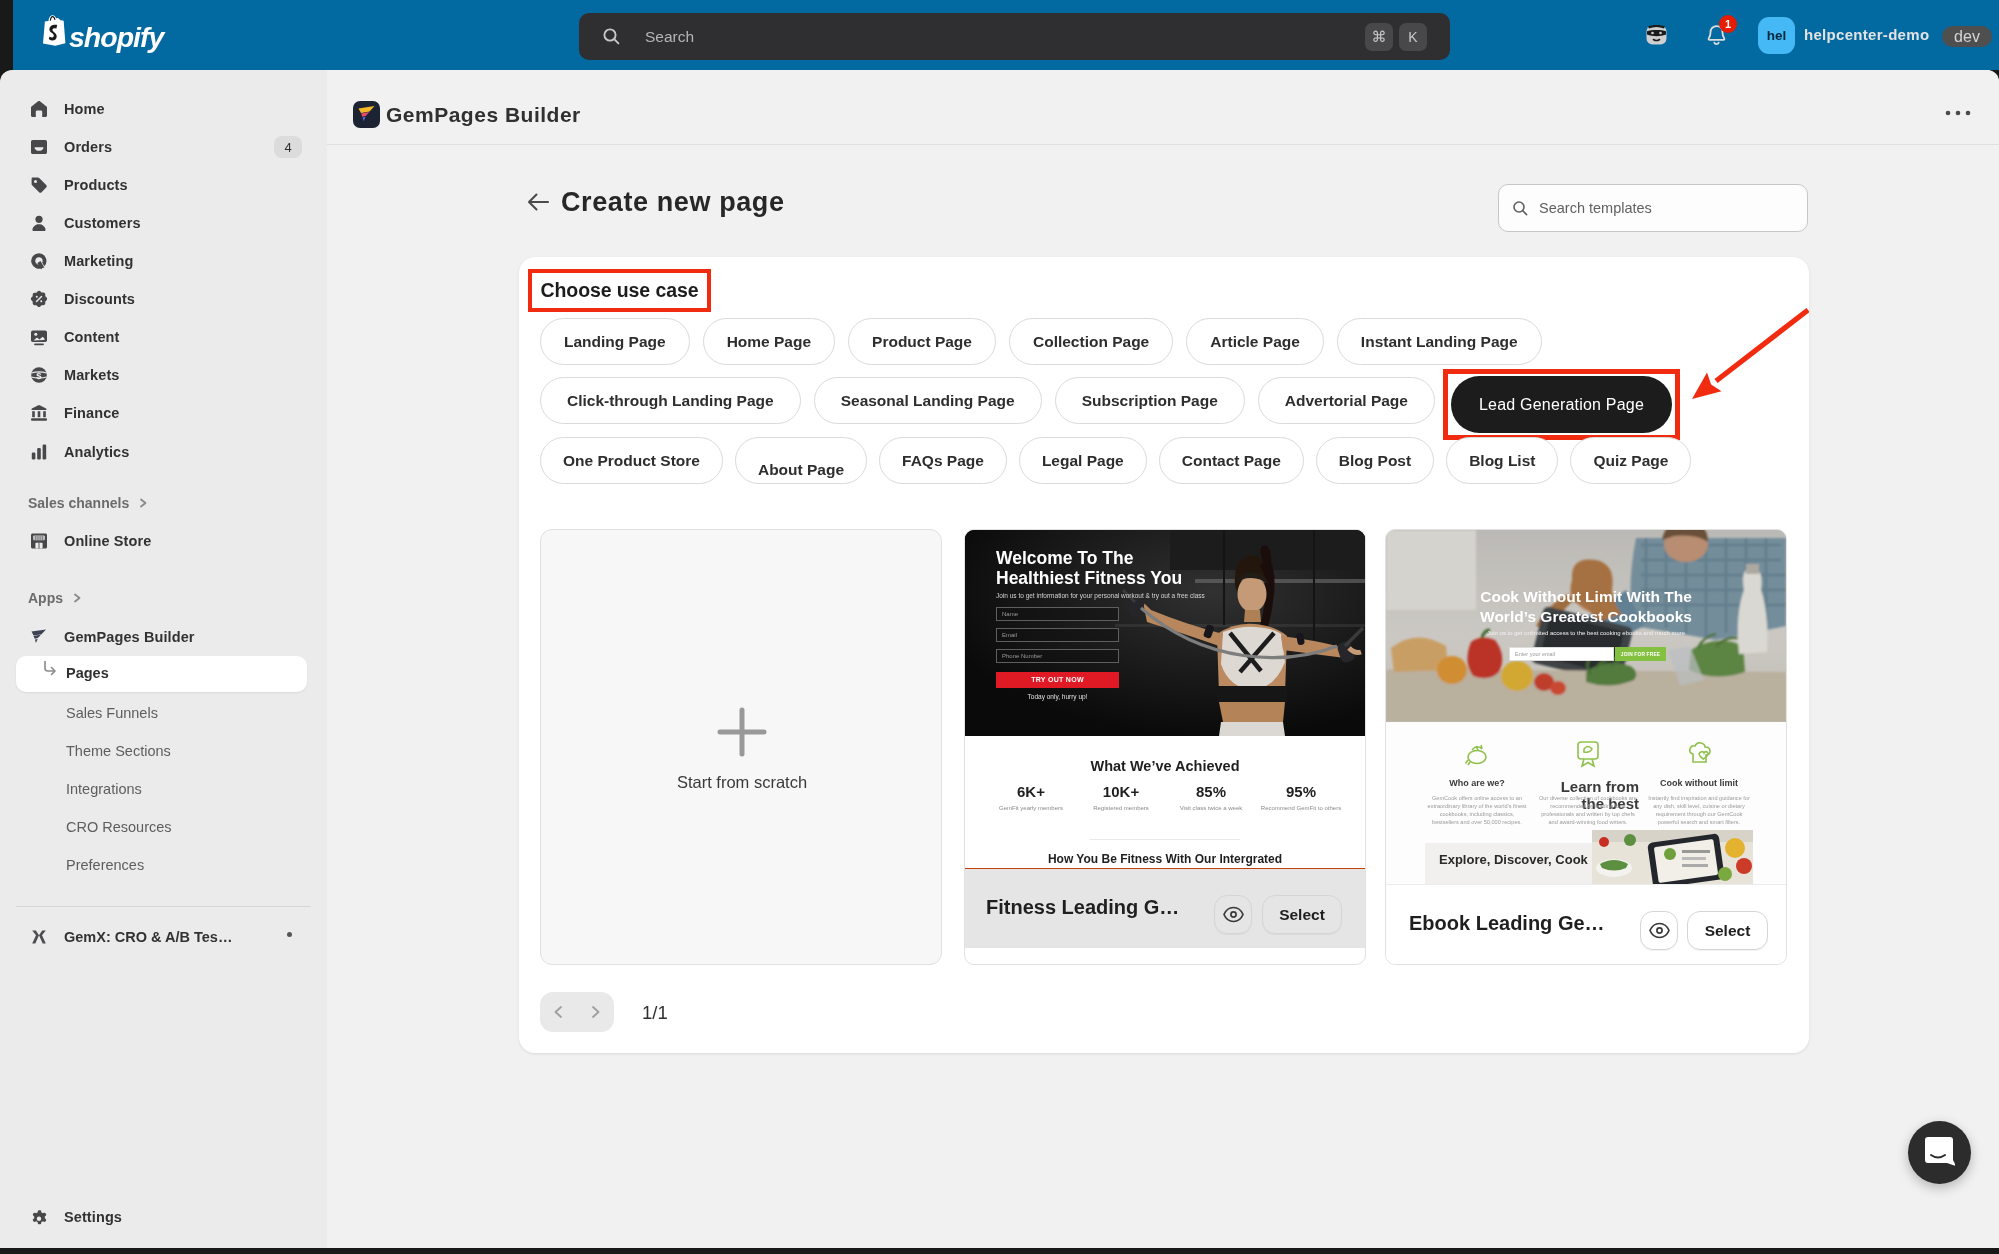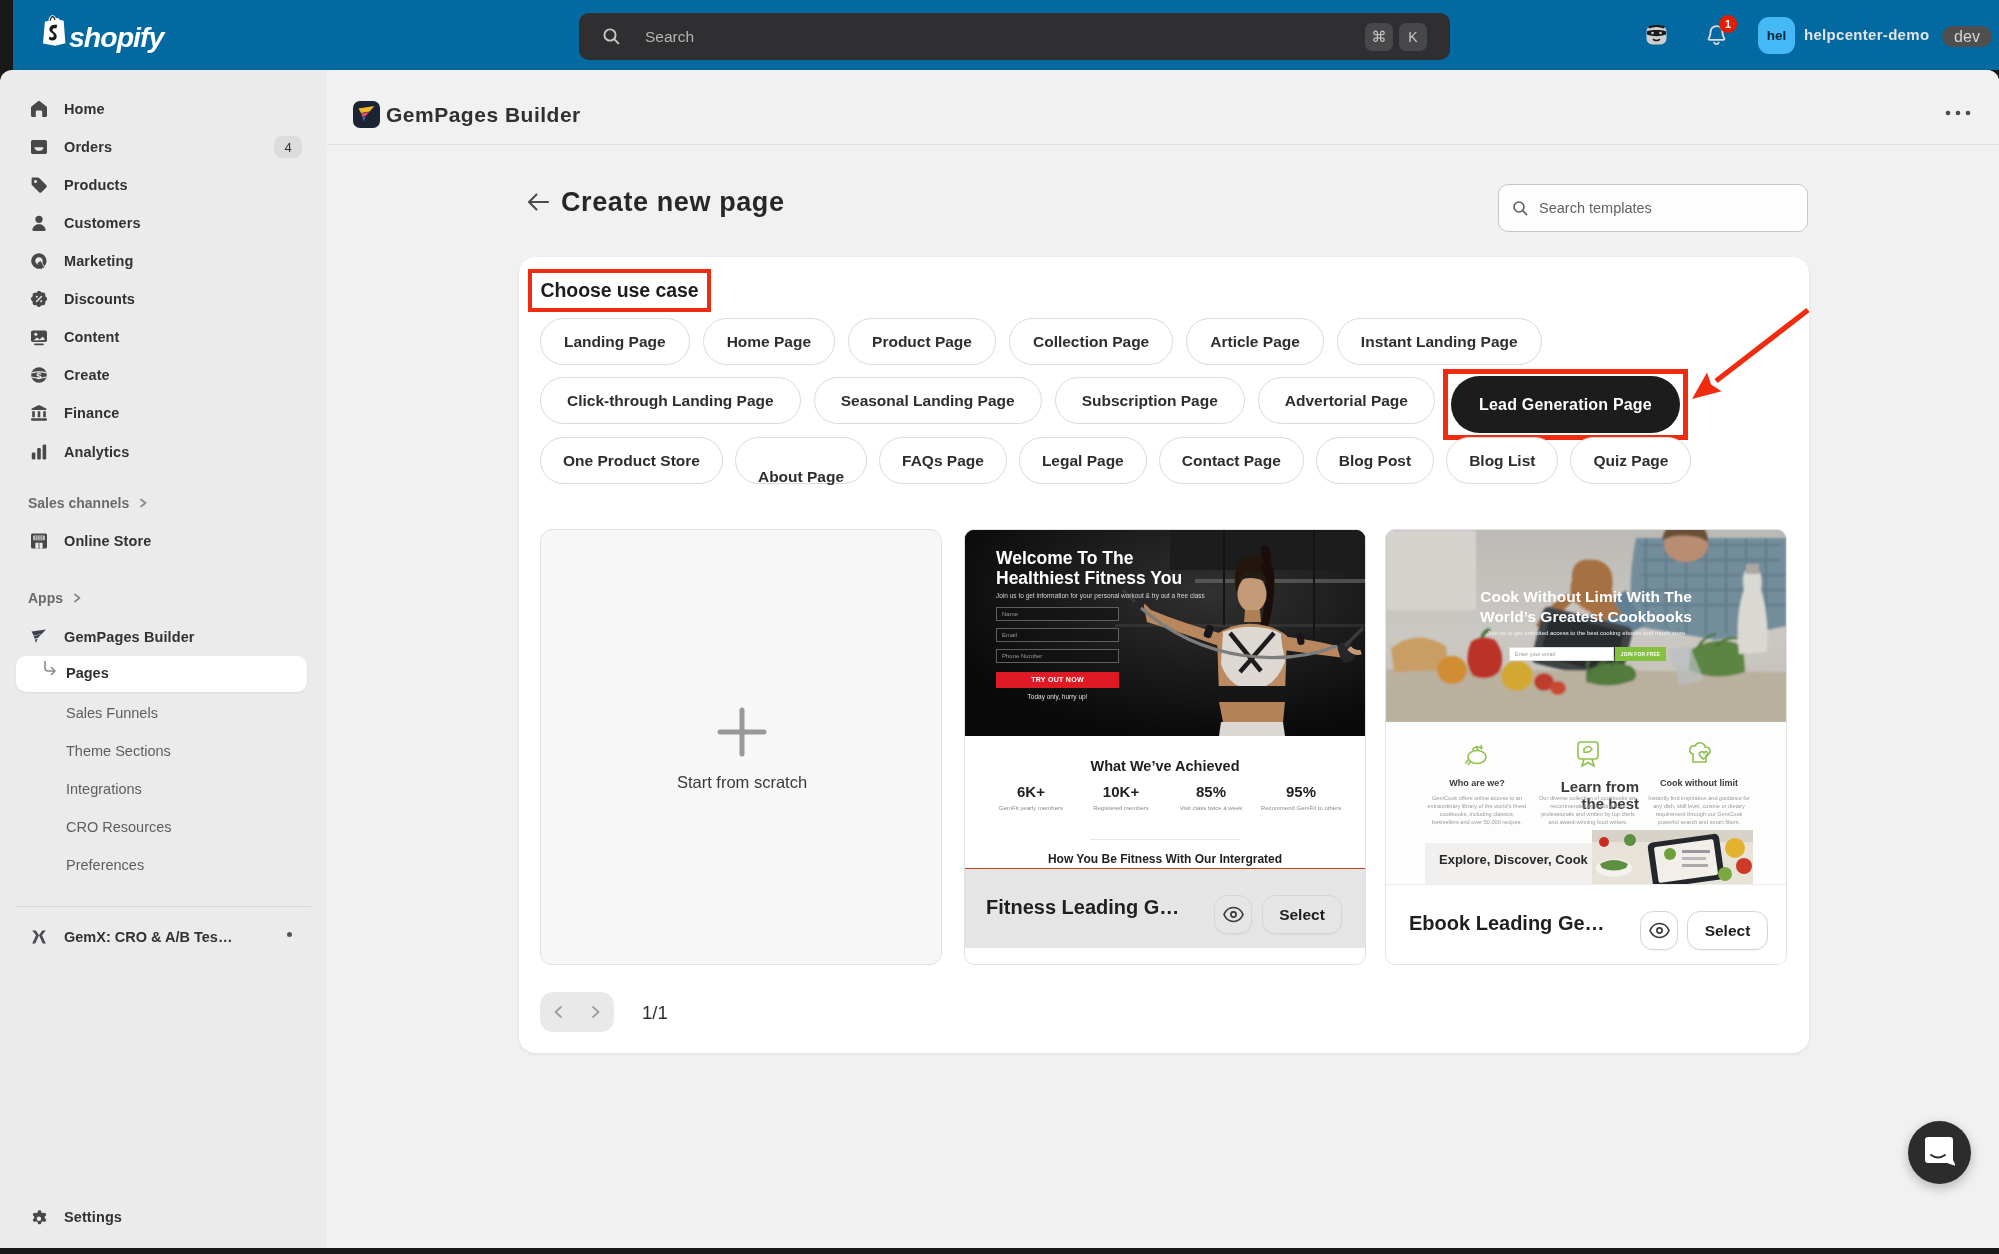--- a/index.html
+++ b/index.html
@@ -106,21 +106,21 @@
         <path d="M6 17.3h8" stroke="#48484a" stroke-width="1.8" stroke-linecap="round"></path>
       </svg>
       <span class="tx">Content</span>
     </div>
   <div class="abs nav" style="top:286px">
       <svg class="ic" viewBox="0 0 20 20">
         <circle cx="10" cy="10" r="7.8" fill="#48484a"></circle>
         <path d="M2.5 8c4-1.5 11-1.5 15 0M2.5 12c4 1.5 11 1.5 15 0" stroke="#ebebeb" stroke-width="1.1" fill="none"></path>
         <text x="10" y="13.6" text-anchor="middle" font-size="9.5" font-weight="bold" fill="#ebebeb" font-family="Liberation Sans">$</text>
       </svg>
-      <span class="tx">Create</span>
+      <span class="tx">Markets</span>
     </div>
   <div class="abs nav" style="top:324px">
       <svg class="ic" viewBox="0 0 20 20">
         <path fill="#48484a" d="M9.3 2.3a1.6 1.6 0 0 1 1.4 0l6.4 3.1c.8.4.5 1.6-.4 1.6H3.3c-.9 0-1.2-1.2-.4-1.6z"></path>
         <rect x="3.2" y="8.2" width="2.6" height="6" fill="#48484a"></rect>
         <rect x="8.7" y="8.2" width="2.6" height="6" fill="#48484a"></rect>
         <rect x="14.2" y="8.2" width="2.6" height="6" fill="#48484a"></rect>
         <rect x="2" y="15.2" width="16" height="2.6" rx="1" fill="#48484a"></rect>
       </svg>
       <span class="tx">Finance</span>
@@ -233,25 +233,25 @@
           <div class="chip">Article Page</div>
           <div class="chip">Instant Landing Page</div>
         </div>
       <div class="chiprow" style="top:120px">
           <div class="chip" style="padding:0 26px">Click-through Landing Page</div>
           <div class="chip" style="padding:0 26px">Seasonal Landing Page</div>
           <div class="chip" style="padding:0 26px">Subscription Page</div>
           <div class="chip" style="padding:0 26px">Advertorial Page</div>
         </div>
       <div class="abs" style="left:924px;top:112px;border:5px solid #f12b10;padding:2px 3px">
-        <div class="chip" style="background:#1c1c1c;color:#fff;border:none;height:57px;line-height:57px;border-radius:28.5px;padding:0 28px;font-size:16px;font-weight:700;letter-spacing:.2px">Lead Generation Page</div>
+        <div class="chip" style="background:#1c1c1c;color:#fff;border:none;height:57px;line-height:57px;border-radius:28.5px;padding:0 28px;font-size:16px;font-weight:400;letter-spacing:.2px">Lead Generation Page</div>
       </div>
       <div class="chiprow" style="top:180px;gap:12px">
           <div class="chip" style="padding:0 22px">One Product Store</div>
-          <div class="chip" style="padding:16px 22px">About Page</div>
+          <div class="chip" style="padding:9px 22px">About Page</div>
           <div class="chip" style="padding:0 22px">FAQs Page</div>
           <div class="chip" style="padding:0 22px">Legal Page</div>
           <div class="chip" style="padding:0 22px">Contact Page</div>
           <div class="chip" style="padding:0 22px">Blog Post</div>
           <div class="chip" style="padding:0 22px">Blog List</div>
           <div class="chip" style="padding:0 22px">Quiz Page</div>
         </div>
 
       <svg class="abs" style="left:1160px;top:40px" width="130" height="120" viewBox="0 0 130 120">
         <line x1="129" y1="13" x2="37" y2="84" stroke="#f12b10" stroke-width="5.2"></line>

